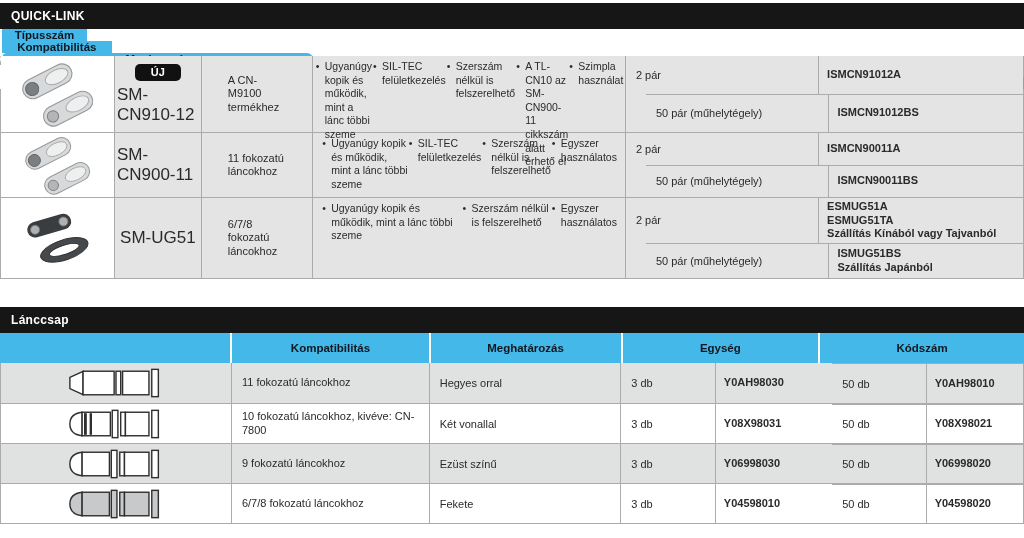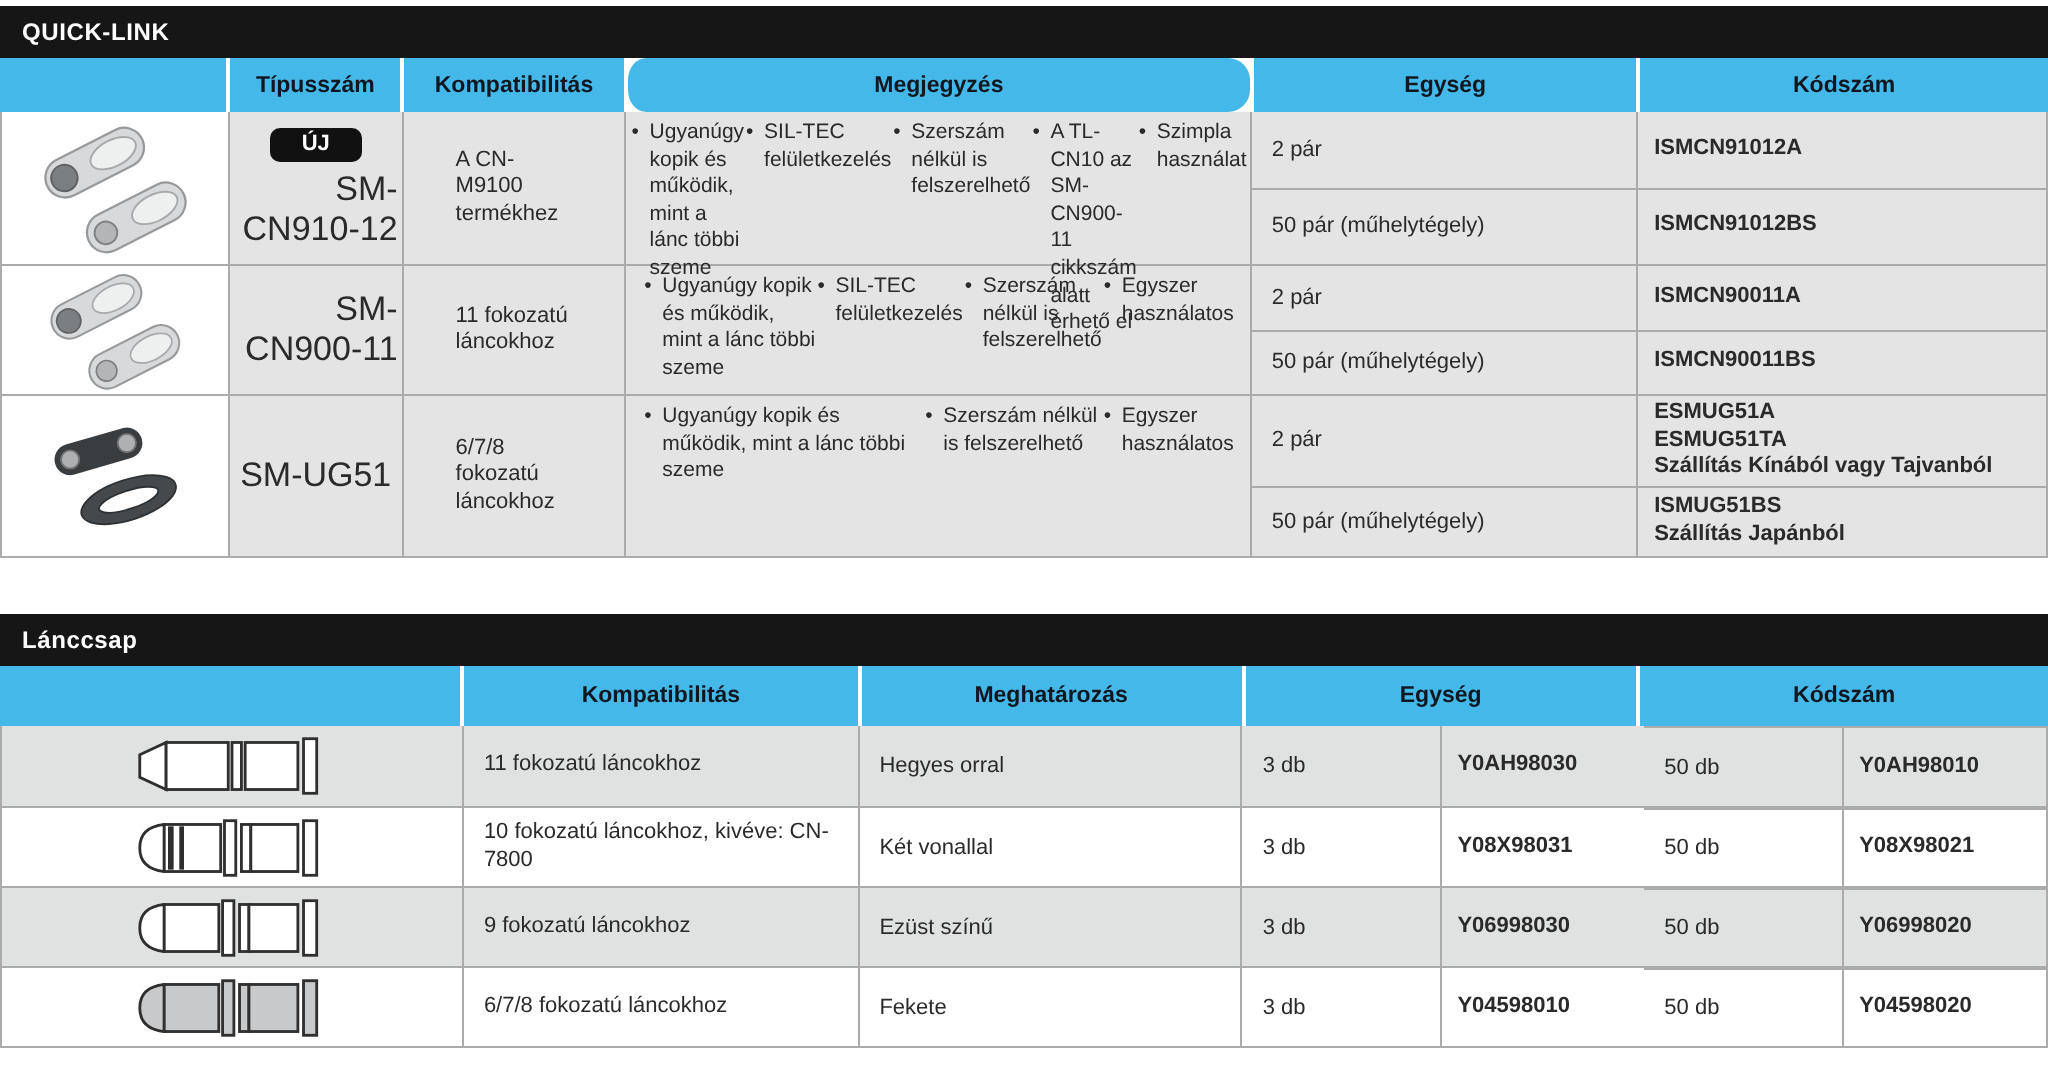--- a/index.html
+++ b/index.html
@@ -10,21 +10,21 @@
     color:#2a2a2a;overflow:hidden;
   }
   
   .section-bar{
     height:26px;background:#161616;color:#fff;
     display:flex;align-items:center;padding:0 11px;
     font-weight:bold;font-size:12px;letter-spacing:.3px;
   }
   
   .thead{display:flex;}
-  .thead.h27{height:27px;}
+  .thead.h27{height:27px;flex-direction:column;}
   .thead.h30{height:30px;}
   .th{
     background:#44b8e8;color:#101720;font-weight:bold;font-size:11.5px;
     display:flex;align-items:center;justify-content:center;box-sizing:border-box;
   }
   .th + .th{border-left:2px solid #fff;}
   
   .w1-img{width:11.05%;}
   .w1-type{width:8.5%;}
   .w1-compat{width:10.9%;}
@@ -39,28 +39,28 @@
   .w2-code{flex:1;}
 
   .tbody{border:1px solid #ababab;border-top:none;box-sizing:border-box;}
   .row{display:flex;box-sizing:border-box;}
   .row + .row{border-top:1px solid #ababab;}
   .td{box-sizing:border-box;font-size:11px;}
   .vline{border-left:1px solid #ababab;}
 
   
   .t1 .c-img{width:11.05%;background:#fff;display:flex;align-items:center;justify-content:center;}
-  .t1 .c-type{width:8.5%;background:#e4e4e4;display:flex;flex-direction:column;align-items:center;justify-content:center;text-align:right;gap:4px;padding:2px;}
+  .t1 .c-type{width:8.5%;background:#e4e4e4;display:flex;flex-direction:column;align-items:center;justify-content:center;text-align:left;gap:4px;padding:2px;}
   .t1 .c-compat{width:10.9%;background:#e4e4e4;display:flex;align-items:center;padding:3px 26px;line-height:13.5px;}
   .t1 .c-notes{width:30.6%;background:#e4e4e4;display:flex;flex-direction:row;justify-content:center;padding:4px 8px;}
   .t1 .c-variants{flex:1;background:#e4e4e4;display:flex;flex-direction:column;}
   .note{font-size:10.5px;line-height:13.6px;padding-left:10px;position:relative;}
   .note::before{content:"\2022";position:absolute;left:1px;}
   .variant{flex:1;display:flex;min-height:0;}
-  .variant + .variant{border-top:1px solid #ababab;}
+  .variant + .variant{border-top:1px solid #ababab;margin-left:20px;}
   .variant.tall{flex:1.32;}
   .v-unit{display:flex;align-items:center;padding:0 10px;box-sizing:border-box;font-size:11px;}
   .t1 .v-unit{width:48.4%;}
   .t2 .v-unit{width:49%;}
   .v-code{flex:1;border-left:1px solid #ababab;display:flex;flex-direction:column;justify-content:center;padding:11px 8px;font-weight:bold;font-size:11px;line-height:13.6px;box-sizing:border-box;}
   .r76{height:76px;}.r65{height:65px;}.r81{height:81px;}.r40{height:40px;}
 
   .new-badge{background:#111;color:#fff;font-weight:bold;font-size:11px;border-radius:5px;padding:2px 16px;line-height:13px;}
   .type-label{font-size:17px;}
 

